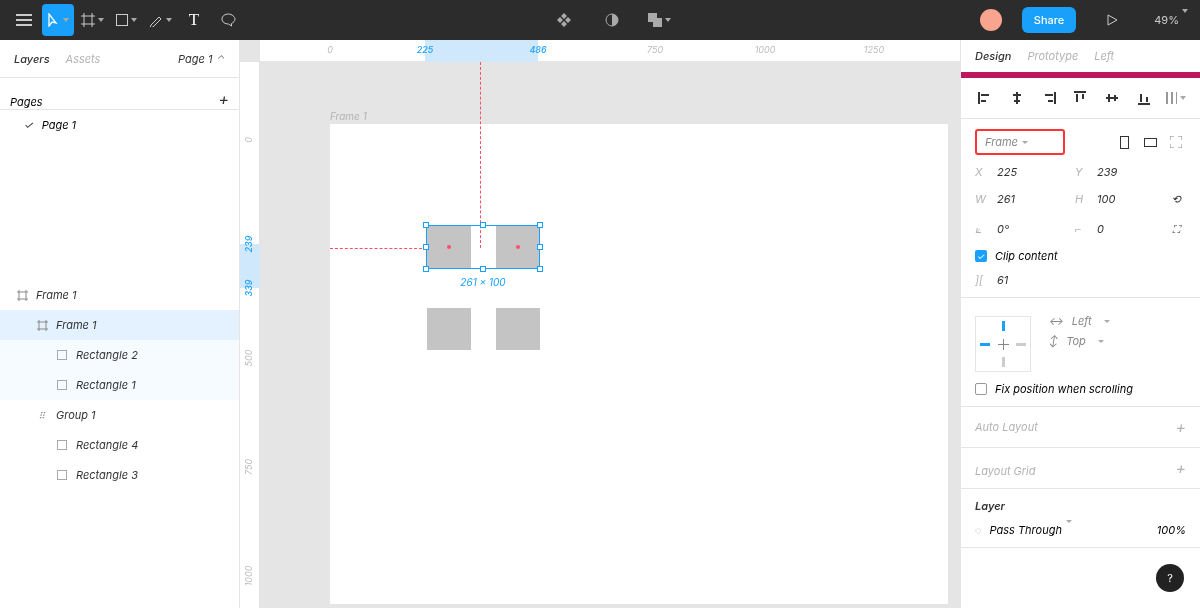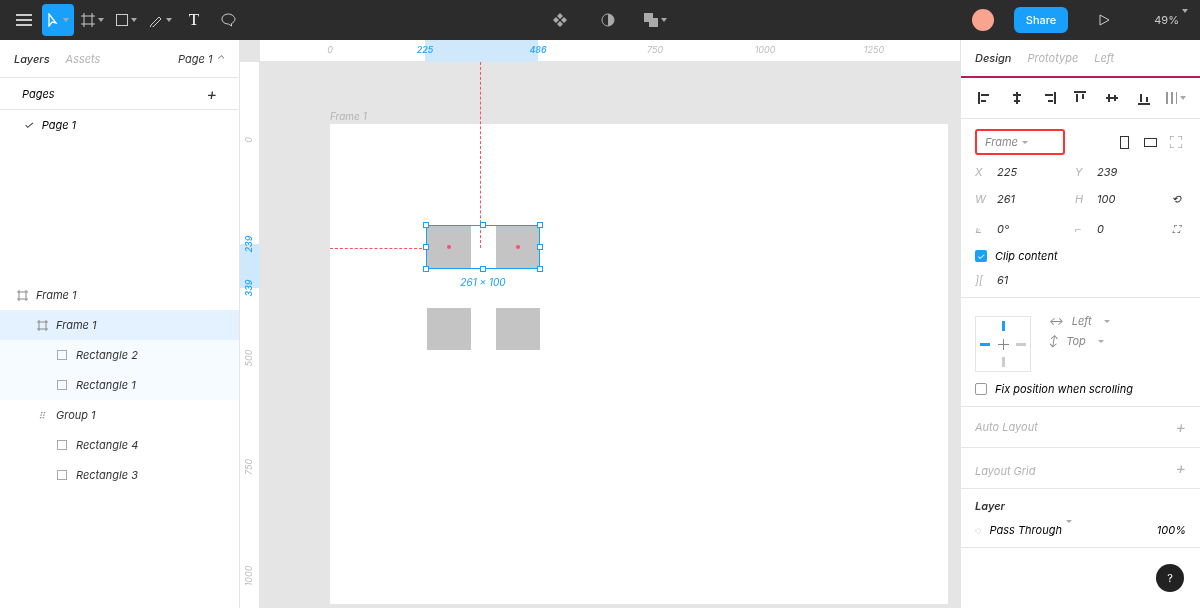--- a/index.html
+++ b/index.html
@@ -7,28 +7,28 @@
 .app{width:1200px;height:608px;display:flex;flex-direction:column;}
 .top{height:40px;background:#2c2c2c;display:flex;align-items:center;color:#fff;padding:0 8px;}
 .top-left{display:flex;align-items:center;gap:2px;}
 .top-btn{width:32px;height:32px;display:flex;align-items:center;justify-content:center;color:#fff;}
 .drop::after{content:"";margin-left:3px;border-left:3px solid transparent;border-right:3px solid transparent;border-top:4px solid #aaa;}
 .spacer{flex:1;}
 .top-center{display:flex;align-items:center;gap:16px;}
 .top-right{display:flex;align-items:center;gap:20px;}
 .avatar{width:22px;height:22px;border-radius:50%;background:#f9a48f;}
 .share-btn{background:#18a0fb;color:#fff;padding:6px 12px;border-radius:6px;font-weight:500;}
-.zoom{color:#ccc;margin-left:14px;margin-right:4px;}
+.zoom{color:#ccc;margin-left:6px;margin-right:4px;}
 .body{flex:1;display:flex;background:#fff;min-height:0;font-style:italic;}
 .lp{width:240px;border-right:1px solid #e5e5e5;display:flex;flex-direction:column;}
 .lp-tabs{display:flex;align-items:center;height:38px;padding:0 14px;gap:16px;border-bottom:1px solid #e5e5e5;}
 .tab{color:#b3b3b3;}
 .tab.act{color:#333;font-weight:500;}
 .page-ind{margin-left:auto;color:#333;display:flex;align-items:center;gap:4px;}
-.pages-hdr{display:flex;align-items:center;padding:0 22px;height:32px;border-bottom:1px solid #e5e5e5;}
+.pages-hdr{display:flex;align-items:flex-end;padding:0 10px;height:32px;border-bottom:1px solid #e5e5e5;}
 .plus{margin-left:auto;font-size:16px;color:#333;}
 .pg-row{display:flex;align-items:center;height:30px;padding-left:24px;gap:8px;}
 .layer{display:flex;align-items:center;height:30px;gap:8px;color:#333;}
 .layer.sel{background:#e4f2ff;}
 .layer.in{background:#f5fbff;}
 .ind1{padding-left:16px;}.ind2{padding-left:36px;}.ind3{padding-left:56px;}
 .li{width:12px;height:12px;display:flex;align-items:center;justify-content:center;color:#888;}
 .canvas{flex:1;position:relative;background:#e5e5e5;overflow:hidden;}
 .rh{position:absolute;left:20px;right:0;top:0;height:22px;background:#fff;border-bottom:1px solid #e5e5e5;}
 .rv{position:absolute;left:0;top:22px;bottom:0;width:20px;background:#fff;border-right:1px solid #e5e5e5;}
@@ -41,21 +41,21 @@
 .artb{position:absolute;background:#fff;}
 .artl{position:absolute;color:#b3b3b3;font-size:10px;}
 .rect{position:absolute;background:#c4c4c4;}
 .selbox{position:absolute;border:1px solid #18a0fb;}
 .hnd{position:absolute;width:6px;height:6px;background:#fff;border:1px solid #18a0fb;}
 .guide-h{position:absolute;border-top:1px dashed #ff4d6a;}
 .guide-v{position:absolute;border-left:1px dashed #ff4d6a;}
 .dims{position:absolute;color:#18a0fb;font-size:10px;transform:translateX(-50%);}
 .dot{position:absolute;width:4px;height:4px;border-radius:50%;background:#ff4d6a;transform:translate(-50%,-50%);}
 .rp{width:240px;border-left:1px solid #e5e5e5;background:#fff;overflow-y:auto;}
-.rp-tabs{display:flex;height:38px;align-items:center;padding:0 14px;gap:16px;border-bottom:2px solid #be185d;}
+.rp-tabs{display:flex;height:38px;align-items:center;padding:0 14px;gap:16px;border-bottom:6px solid #be185d;}
 .rp-sec{padding:10px 14px;border-bottom:1px solid #e5e5e5;}
 .align{display:flex;justify-content:space-between;}
 .ai{width:20px;height:20px;color:#333;display:flex;align-items:center;justify-content:center;}
 .frame-sel{border:2px solid #f33;border-radius:3px;padding:4px 8px;color:#888;display:flex;align-items:center;width:90px;}
 .prow{display:flex;align-items:center;gap:8px;margin-top:10px;}
 .plbl{color:#b3b3b3;width:14px;}
 .pval{color:#333;width:50px;}
 .chk{width:12px;height:12px;background:#18a0fb;border-radius:2px;color:#fff;font-size:9px;display:flex;align-items:center;justify-content:center;}
 .chk-e{width:12px;height:12px;border:1px solid #999;border-radius:2px;}
 .sec-h{font-weight:600;color:#333;}

